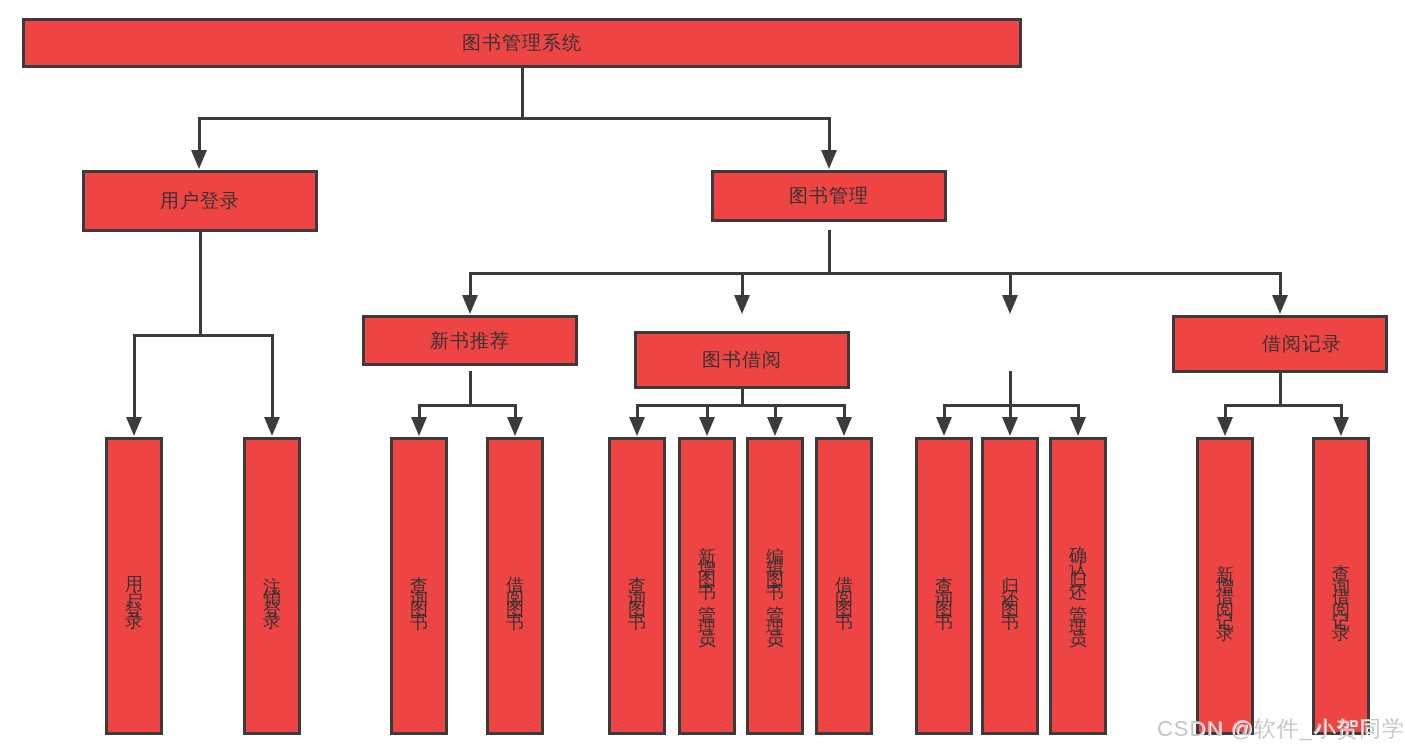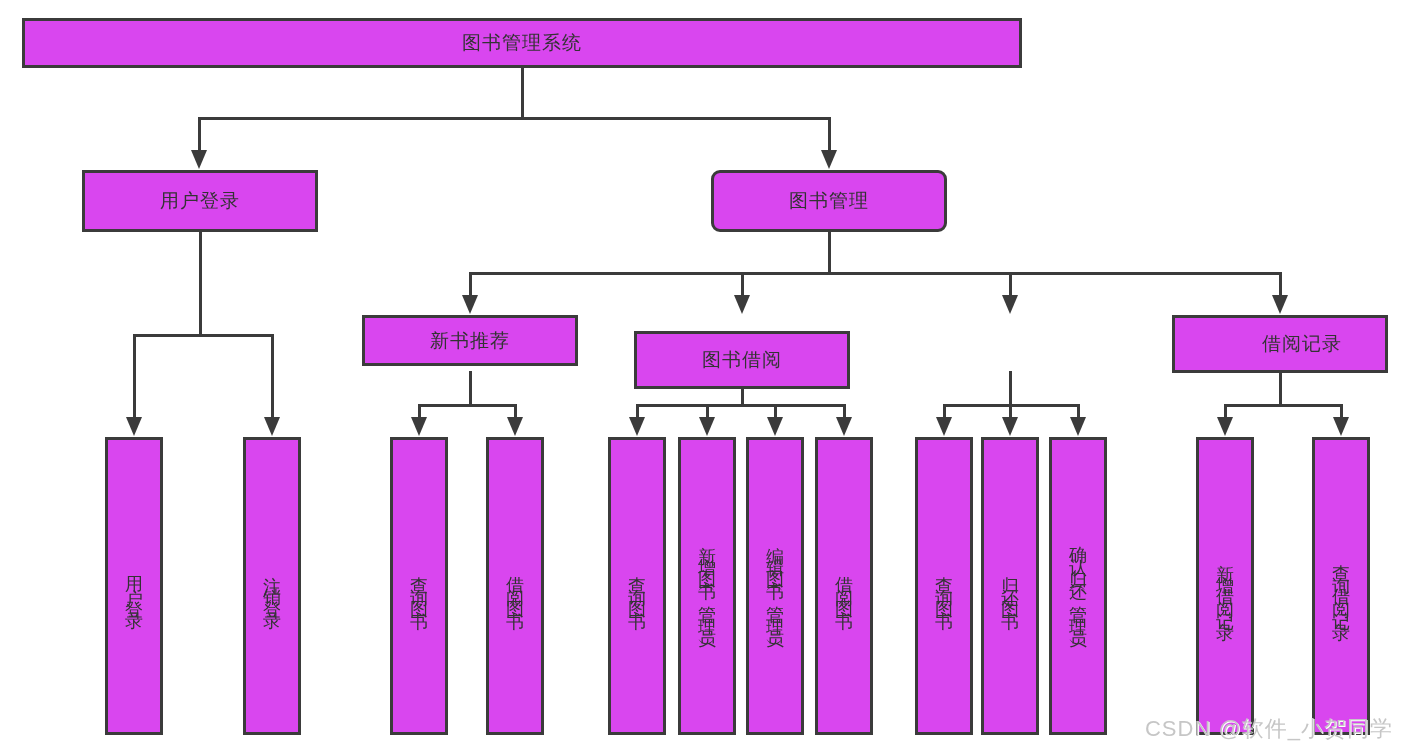--- a/index.html
+++ b/index.html
@@ -7,30 +7,30 @@
   }
   html,body{margin:0;padding:0;background:#fff;}
   .canvas{
     position:relative; width:1405px; height:747px; background:var(--background);
     font-family:"Liberation Sans","DejaVu Sans",sans-serif; color:var(--text); overflow:hidden;
   }
   svg.connectors{position:absolute; left:0; top:0; width:1405px; height:747px;}
   svg.connectors line{stroke:var(--line); stroke-width:3; shape-rendering:crispEdges;}
   svg.connectors polygon{fill:var(--line);}
   .node{
-    position:absolute; background:#d946ef; border:3px solid var(--line); box-sizing:border-box;
+    position:absolute; background:#ef4444; border:3px solid var(--line); box-sizing:border-box;
     display:flex; align-items:center; justify-content:center; font-size:19px; letter-spacing:1px;
   }
   .node .lbl{white-space:nowrap;}
   .vnode .vlbl{
     writing-mode:vertical-rl; text-orientation:mixed;
     font-size:18px; letter-spacing:12px; line-height:1;
   }
   .watermark{
-    position:absolute; right:12px; bottom:3px; font-size:22px; color:var(--watermark);
+    position:absolute; right:0; bottom:3px; font-size:22px; color:var(--watermark);
     text-shadow:1px 1px 0 #ffffff; letter-spacing:1px;
   }
 </style>
 </head>
 <body>
 
 <div class="canvas">
 
   <svg class="connectors" viewBox="0 0 1405 747">
 
@@ -94,21 +94,21 @@
       <polygon points="1333,417 1349,417 1341,436"></polygon>
   </svg>
 
   <div class="node" style="left:22px; top:18px; width:1000px; height:50px;">
     <span class="lbl">图书管理系统</span>
   </div>
 
   <div class="node" style="left:82px; top:170px; width:236px; height:62px;">
     <span class="lbl">用户登录</span>
   </div>
-  <div class="node" style="left:711px; top:170px; width:236px; height:62px;border-radius:9px;">
+  <div class="node" style="left:711px; top:170px; width:236px; height:52px;">
     <span class="lbl">图书管理</span>
   </div>
 
   <div class="node" style="left:362px; top:315px; width:216px; height:51px;">
     <span class="lbl">新书推荐</span>
   </div>
   <div class="node" style="left:634px; top:315px; width:216px; height:58px;margin-top:16px;">
     <span class="lbl">图书借阅</span>
   </div>
   <div class="node" style="left:1172px; top:315px; width:216px; height:58px;padding-left:44px;">

